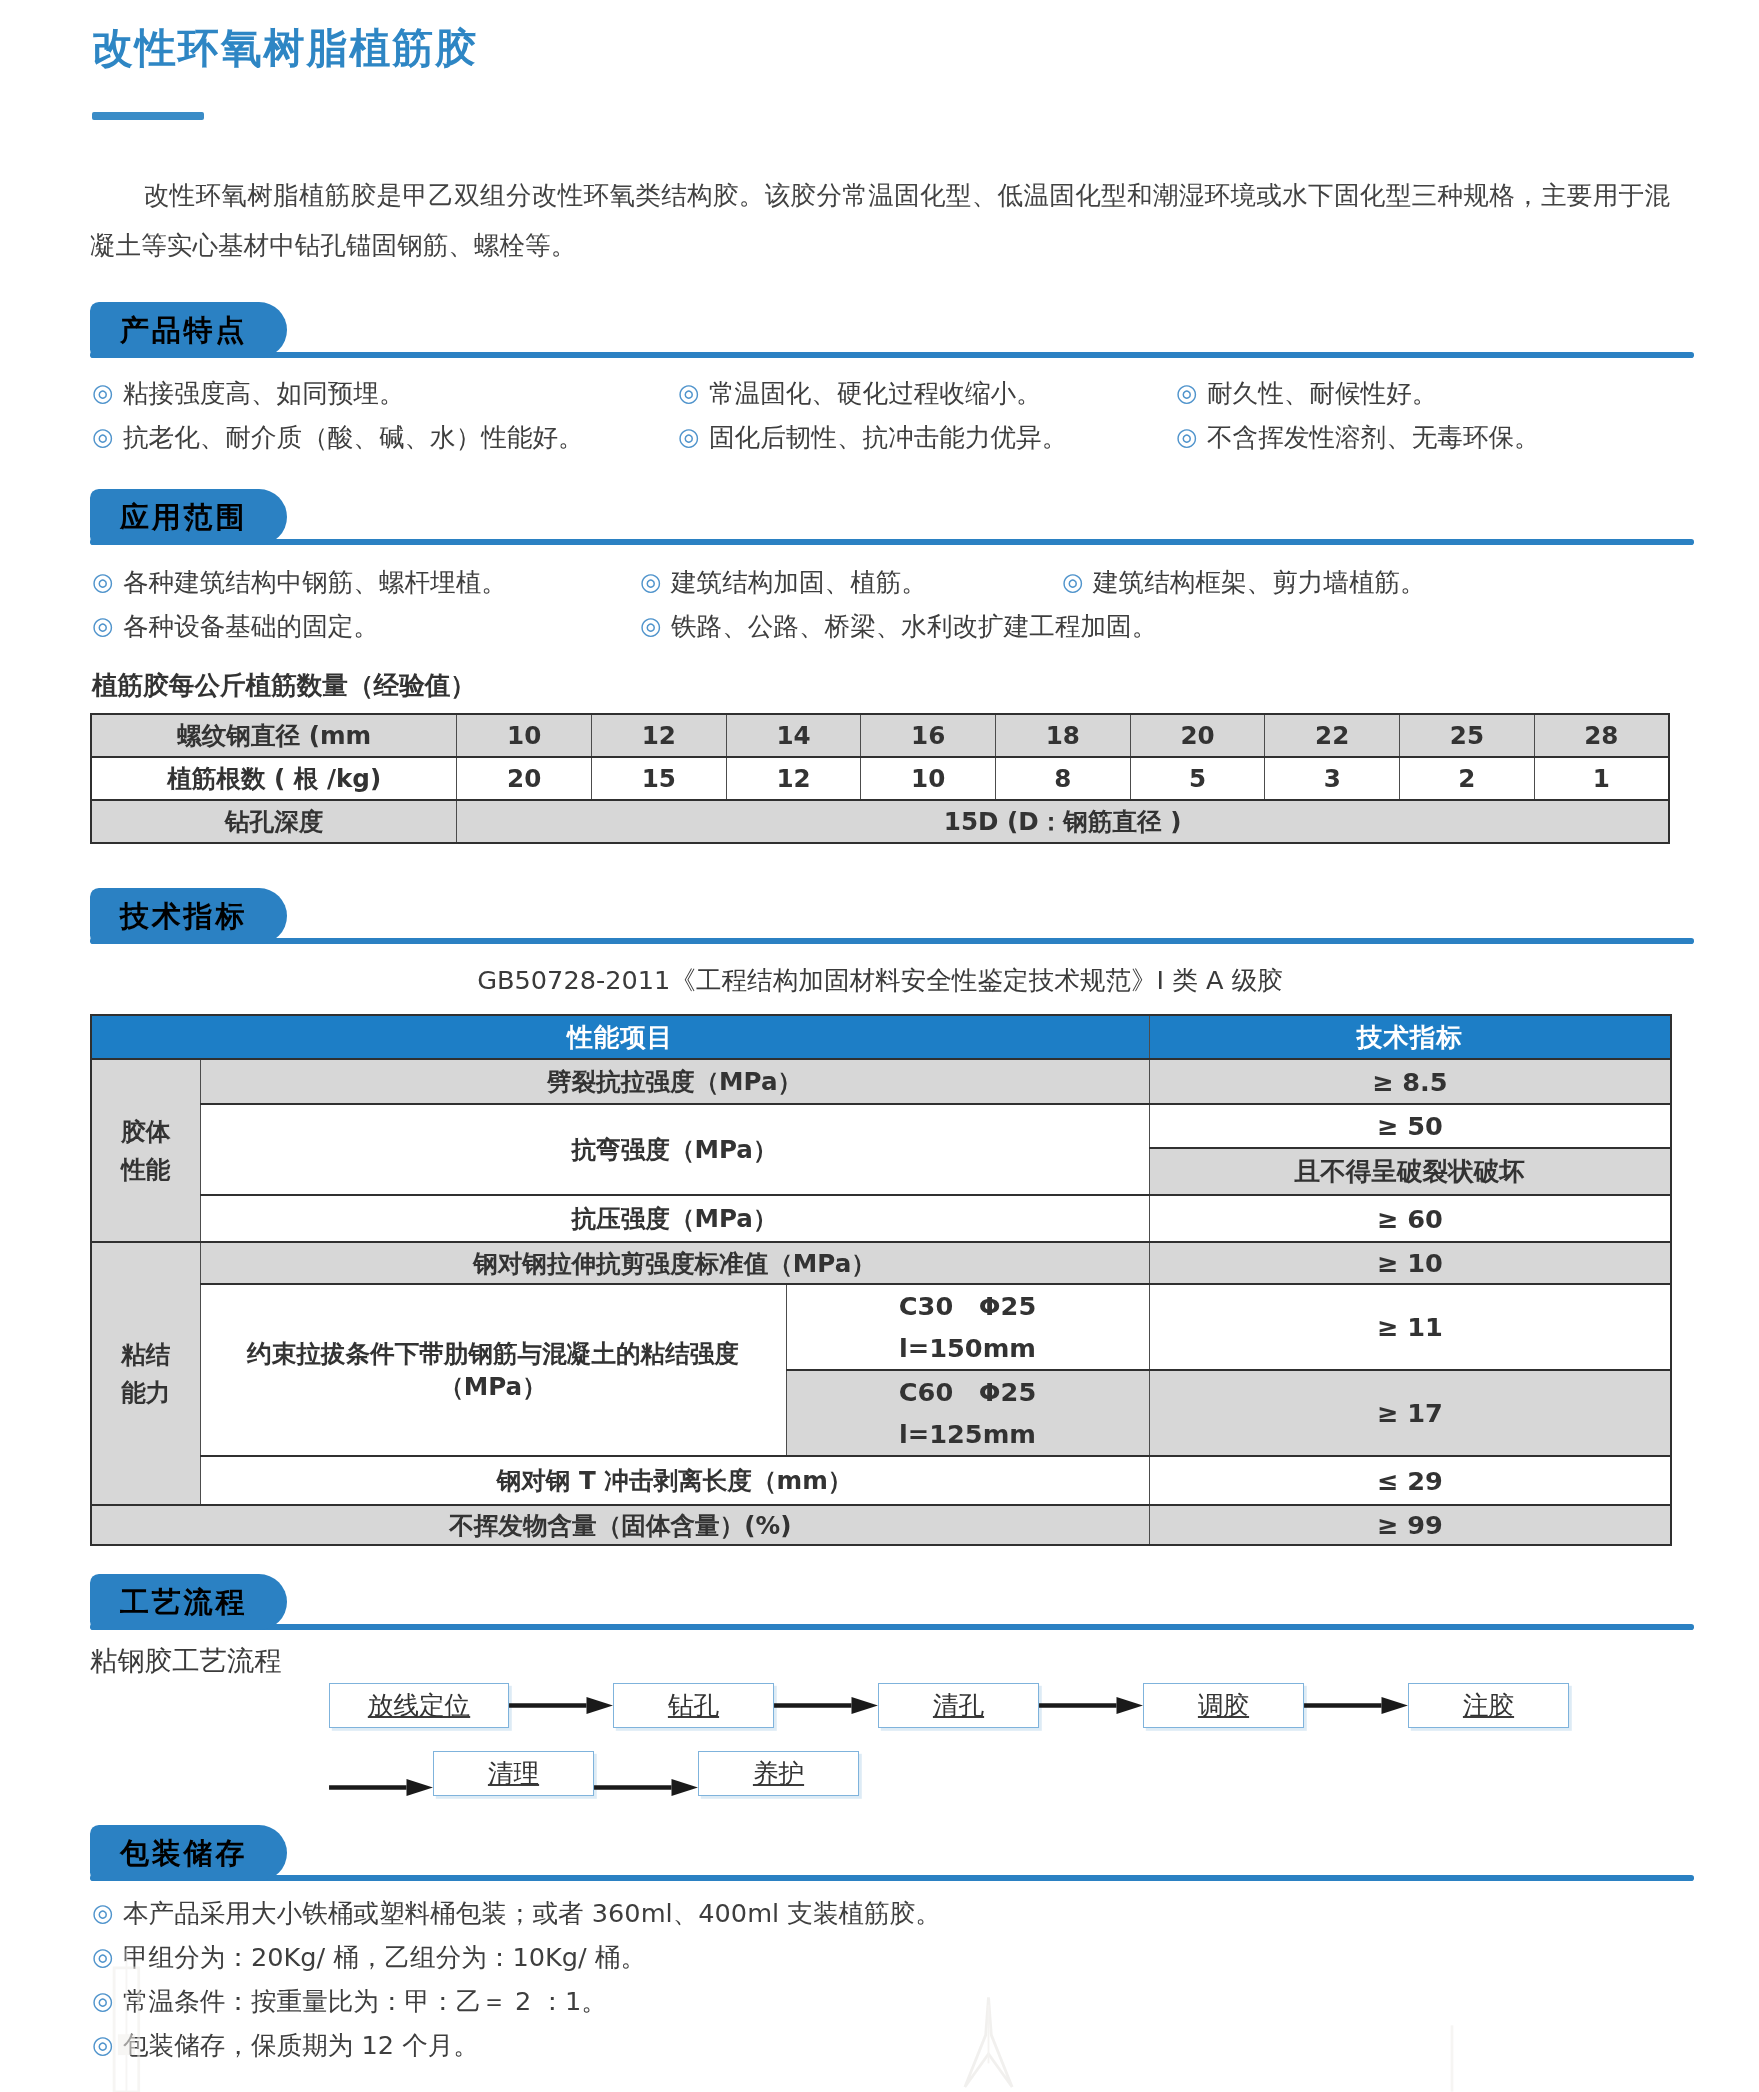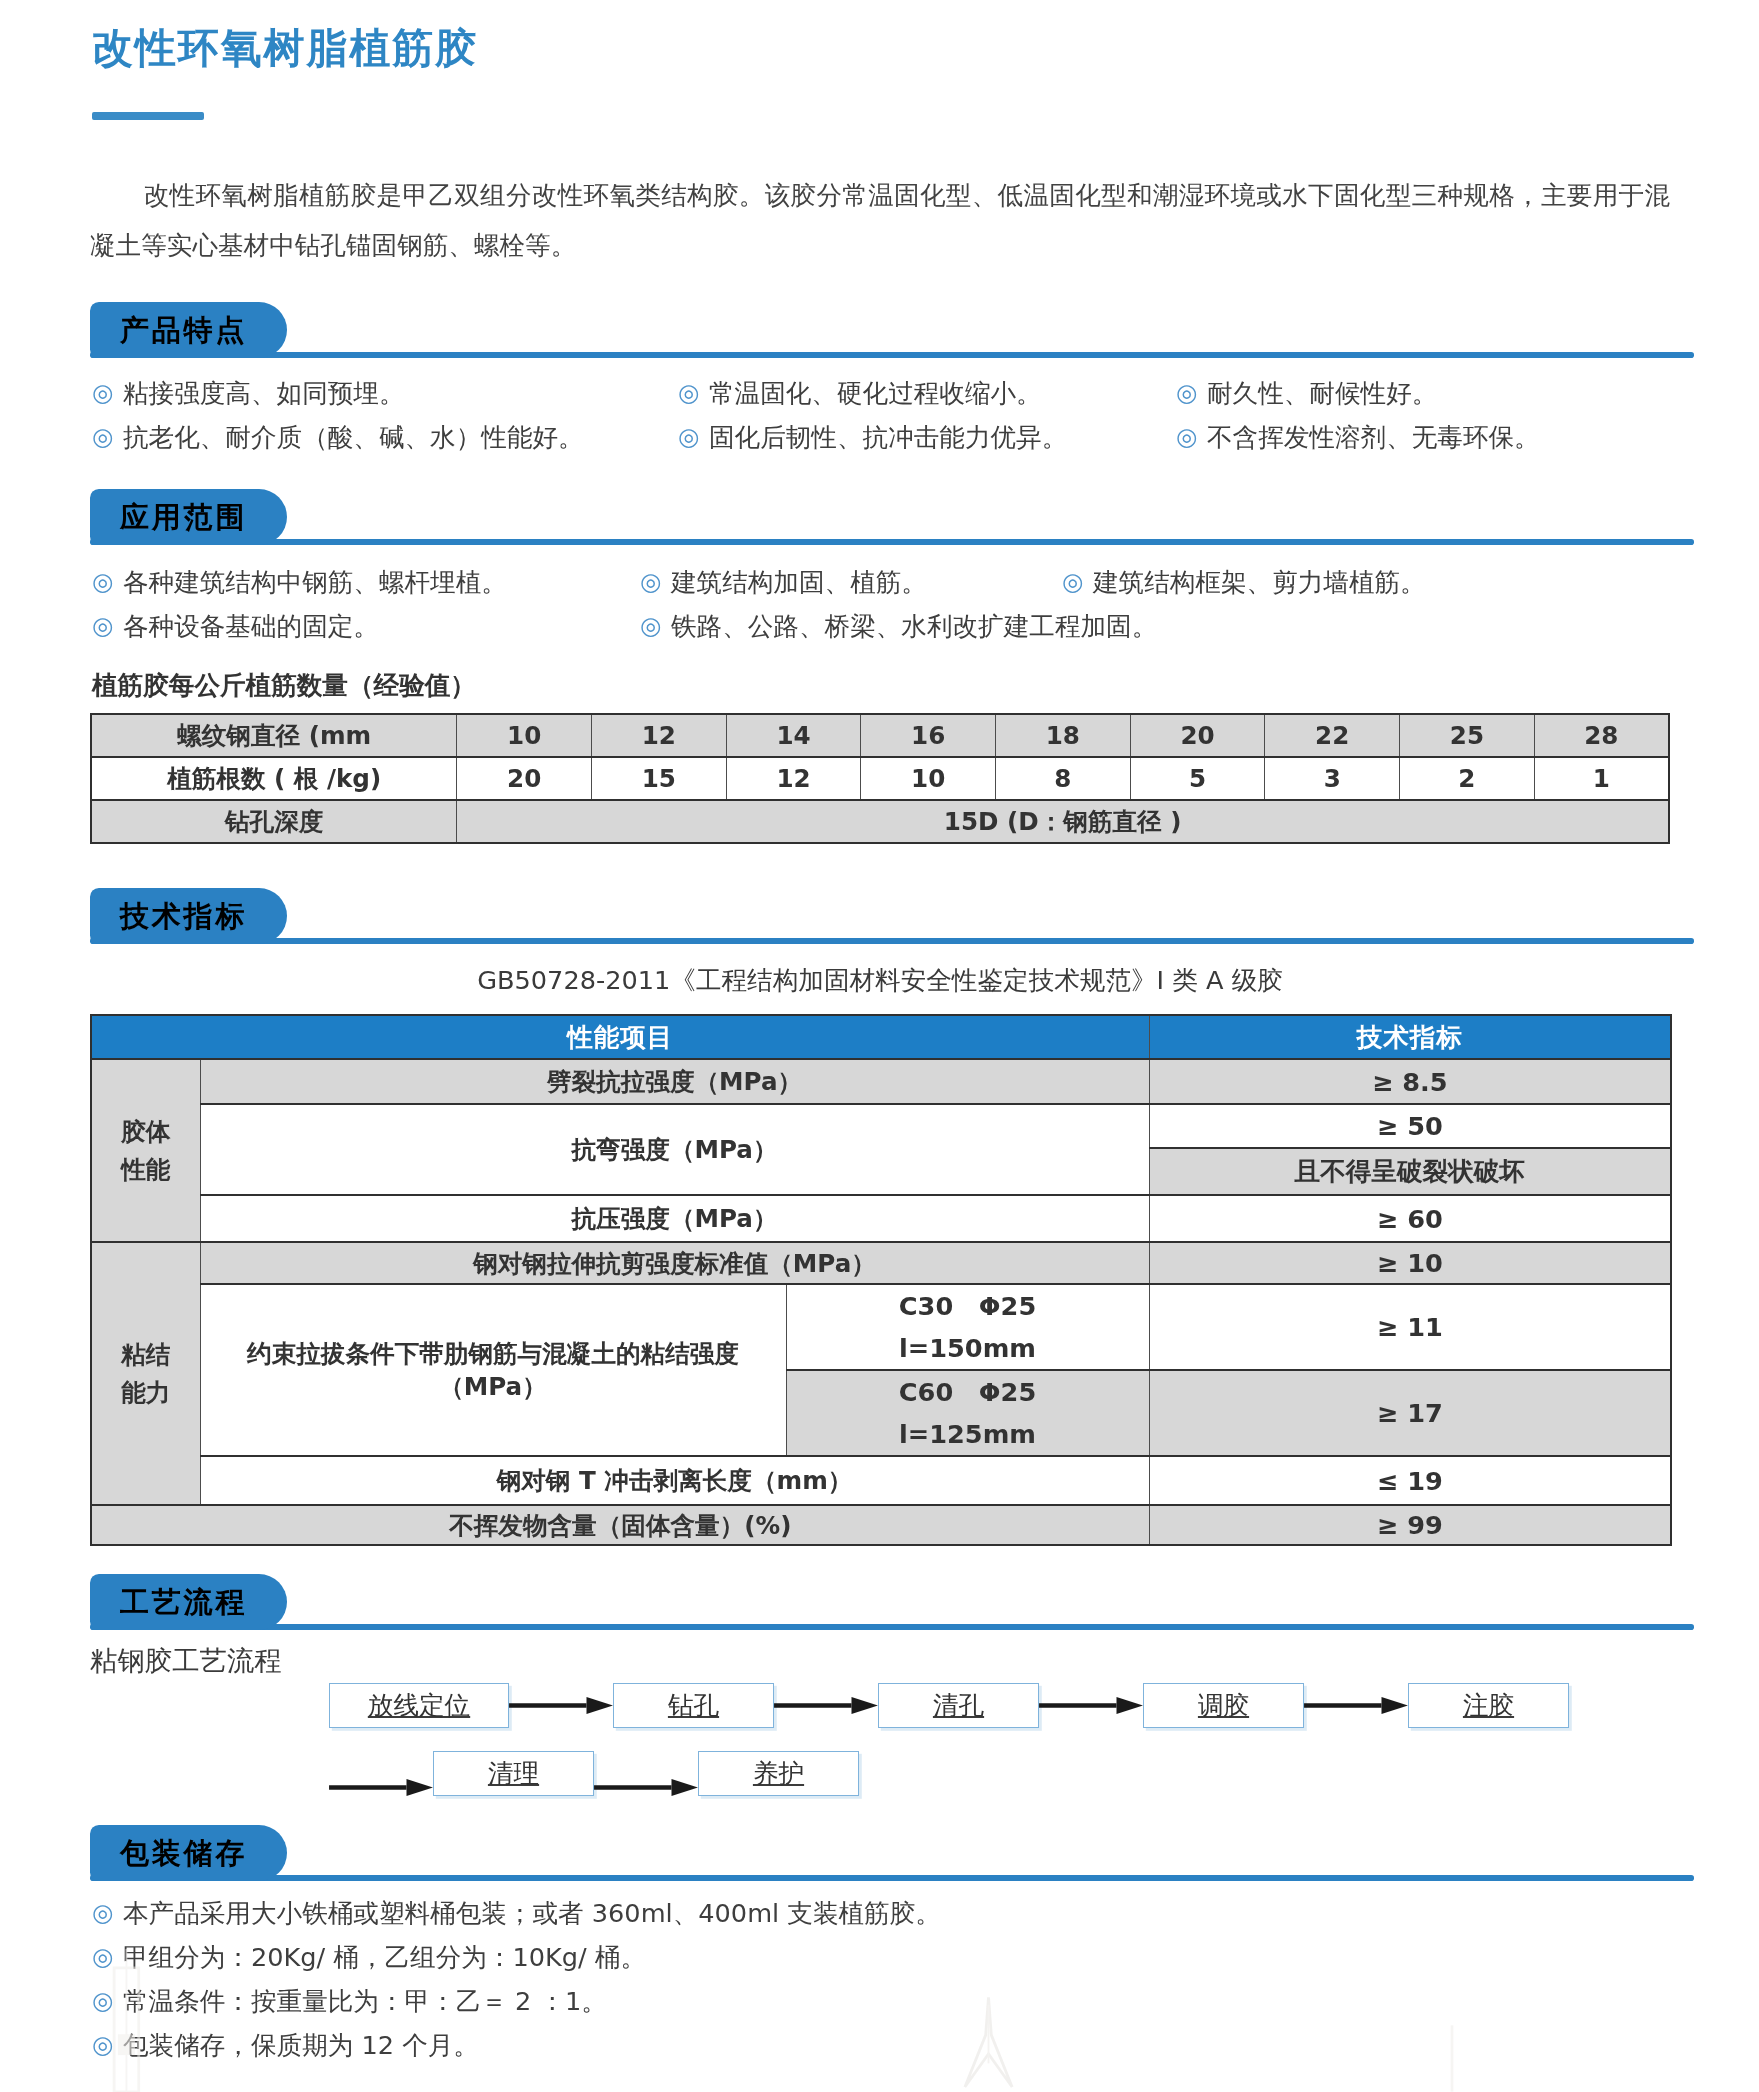--- a/index.html
+++ b/index.html
@@ -233,21 +233,21 @@
     </tr>
     <tr style="height:79px">
       <td class="cond bg-g">
         <span>C60　Φ25</span>
         <span>l=125mm</span>
       </td>
       <td class="req bg-g">≥ 17</td>
     </tr>
     <tr style="height:49px">
       <td colspan="2" class="bg-w">钢对钢 T 冲击剥离长度（mm）</td>
-      <td class="req bg-w">≤ 19</td>
+      <td class="req bg-w">≤ 29</td>
     </tr>
     <tr style="height:40px">
       <td colspan="3" class="bg-g">不挥发物含量（固体含量）(%)</td>
       <td class="req bg-g">≥ 99</td>
     </tr>
   </tbody>
     </table>
 
   <div class="abs sec-head" style="top:1574px">
     <div class="sec-rule"></div>

